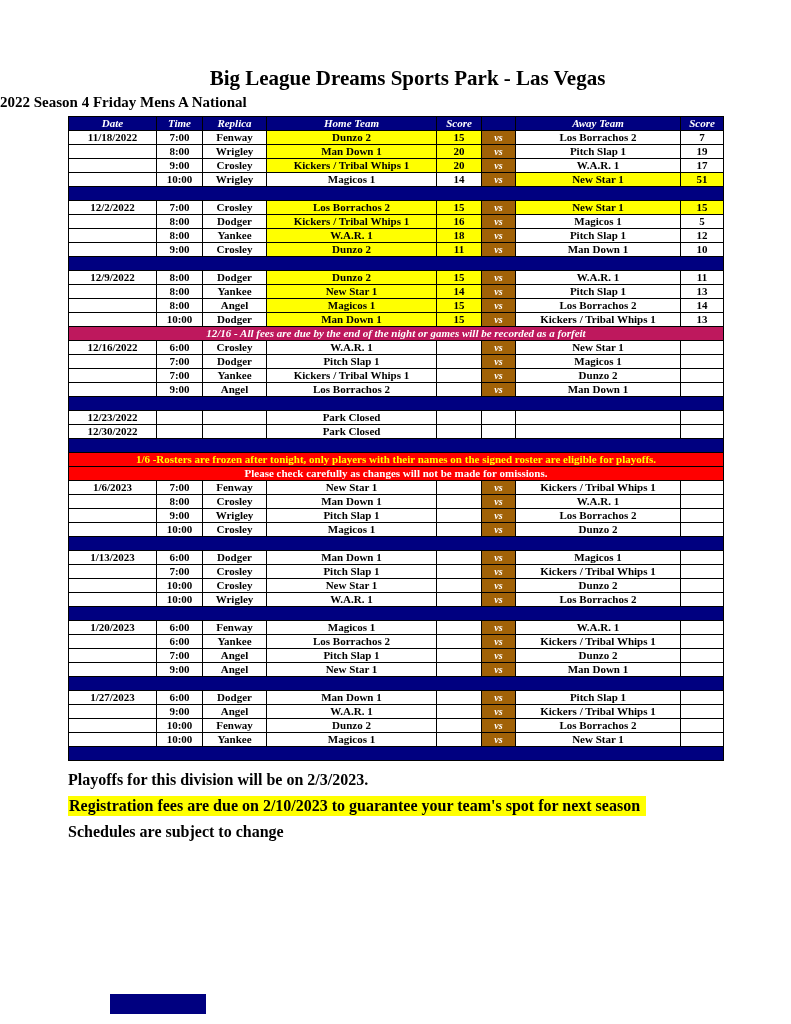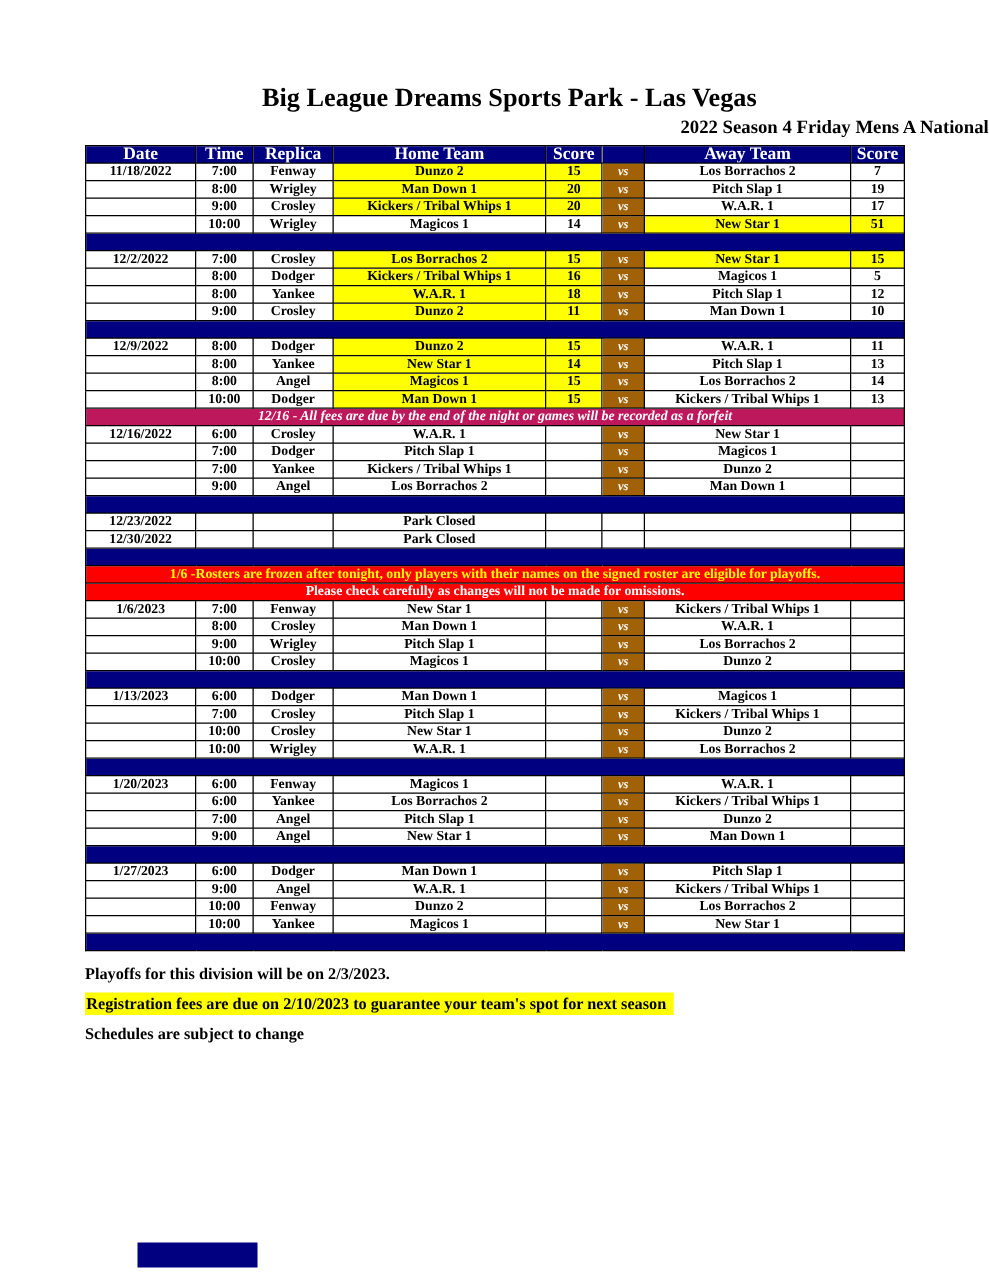--- a/index.html
+++ b/index.html
@@ -2,39 +2,39 @@
 <html><head>
 <meta charset="utf-8">
 <style>
   * { margin:0; padding:0; box-sizing:border-box; }
   html,body { background:#ffffff; }
   .page {
     width:791px; height:1024px; position:relative; background:#ffffff;
     font-family:"Liberation Serif", serif; color:#000; overflow:hidden;
   }
   .title    { padding-top:66px; text-align:center; font-size:21px; font-weight:bold;padding-left:24px; }
-  .subtitle { text-align:right; font-size:15px; font-weight:bold; margin-top:3px; }
+  .subtitle { text-align:left; font-size:15px; font-weight:bold; margin-top:3px; }
   .note     { text-align:center; font-size:12px; font-weight:bold; font-style:italic; margin-top:5px; }
 
   table.sched { border-collapse:collapse; table-layout:fixed; width:655px; margin:5px 0 0 68px; }
   .sched th, .sched td {
     border:1px solid #000; font-size:11px; font-weight:bold; text-align:center;
     height:14px; line-height:13px; padding:0 2px; overflow:hidden; white-space:nowrap;
   }
-  .sched thead th { background:#000080; color:#ffffff; font-size:14px; }
+  .sched thead th { background:#000080; color:#ffffff; font-size:11px;font-style:italic; }
   td.sep    { background:#000080; }
   td.notice { background:#be185d; color:#ffffff;font-style:italic; }
   td.banner { background:#FF0000; }
   td.banner-yellow { color:#FFFF00; }
   td.banner-white  { color:#ffffff; }
   td.vs { background:#a16207; color:#ffffff; font-style:italic; font-size:10px; }
   td.hl { background:#FFFF00; }
 
   .footer { margin:10px 0 0 68px; }
-  .fline  { font-size:13px; font-weight:bold; margin-bottom:7px; }
+  .fline  { font-size:16px; font-weight:bold; margin-bottom:7px; }
   .hl-text { background:#FFFF00; display:inline-block; padding:1px 6px 1px 1px; }
   .bottom-box { position:absolute; left:110px; top:994px; width:96px; height:20px; background:#000080; }
 </style>
 </head>
 <body>
 
 <div class="page">
   <div class="title">Big League Dreams Sports Park - Las Vegas</div>
   <div class="subtitle">2022 Season 4 Friday Mens A National</div>
 

